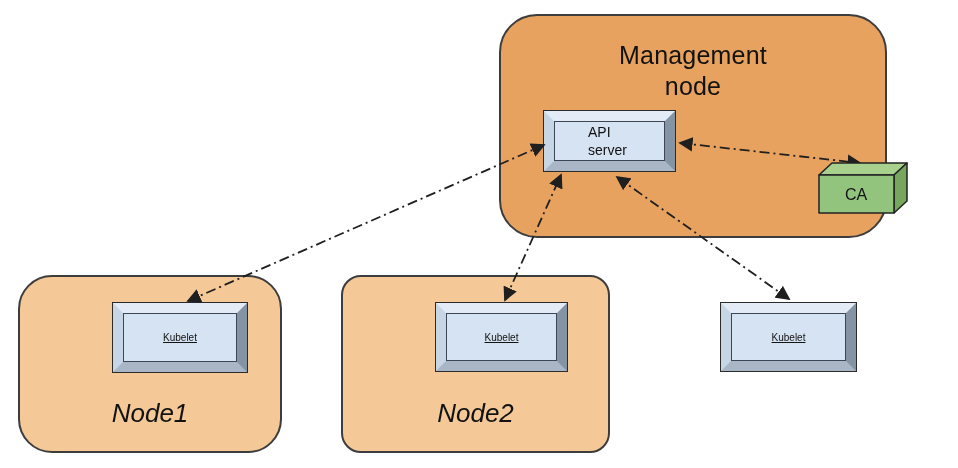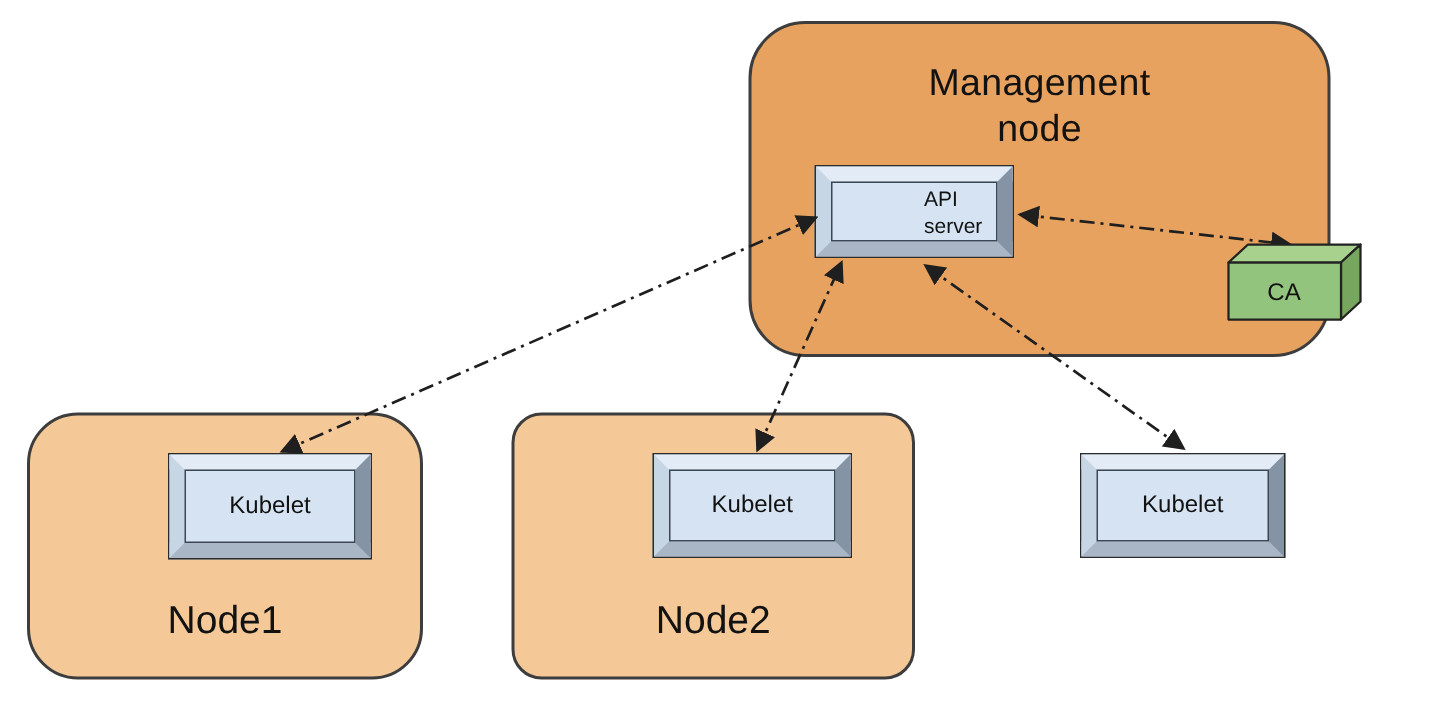--- a/index.html
+++ b/index.html
@@ -18,21 +18,21 @@
   .mgmt{
     left:499px; top:14px; width:388px; height:224px;
     background:var(--management_fill); border-color:var(--management_stroke);
     border-radius:38px;
   }
   .mgmt-title{
     width:190px; margin:24px auto 0 auto; text-align:center;
     font-size:25px; line-height:1.22; color:var(--text); letter-spacing:.2px;
   }
   .node{
-    background:var(--node_fill); border-radius:34px;
+    background:var(--node_fill); border-radius:34px;font-style:italic;
   }
   .node1{left:18px;  top:275px; width:264px; height:178px;}
   .node2{left:341px; top:275px; width:269px; height:178px;border-radius:20px;}
   .node3{left:668px; top:276px; width:270px; height:176px;}
   .node-label{
     position:absolute; left:0; right:0; bottom:22px; text-align:center;
     font-size:26px; color:var(--text);
   }
   
   .bevel{
@@ -44,28 +44,28 @@
     border-style:solid; border-width:10px;
     border-color:#E3ECF6 #8494A4 #A9B6C5 #C7D6E5;
   }
   .bevel-face{
     box-sizing:border-box; width:100%; height:100%;
     background:var(--box_face); border:1px solid #3c4document654;
     border:1px solid #3c4654;
     display:flex; align-items:center;
   }
   .api{left:543px; top:110px; width:133px; height:62px;}
-  .api .bevel-face{justify-content:flex-end; padding-left:5px;}
+  .api .bevel-face{justify-content:center; padding-left:5px;}
   .api-label{font-size:14px; line-height:1.3; width:48px; color:var(--text);}
   .kubelet{width:136px; height:71px;}
   .k1{left:112px; top:302px;}
   .k2{left:435px; top:302px; width:133px; height:70px;}
   .k3{left:720px; top:302px; width:137px; height:70px;}
   .kubelet .bevel-face{justify-content:center;}
-  .kubelet-label{font-size:16px; color:var(--text);}
+  .kubelet-label{font-size:10px; color:var(--text);text-decoration:underline;}
   svg.overlay{position:absolute; left:0; top:0; z-index:10; pointer-events:none;}
   .dashdot{stroke:var(--arrow); stroke-width:1.8; stroke-dasharray:10 4 2 4; fill:none;}
   .ca-text{font-size:16px; font-family:"Liberation Sans",sans-serif; fill:var(--text);}
 </style>
 </head>
 <body>
 
 <div class="canvas">
 
   <div class="group mgmt">

